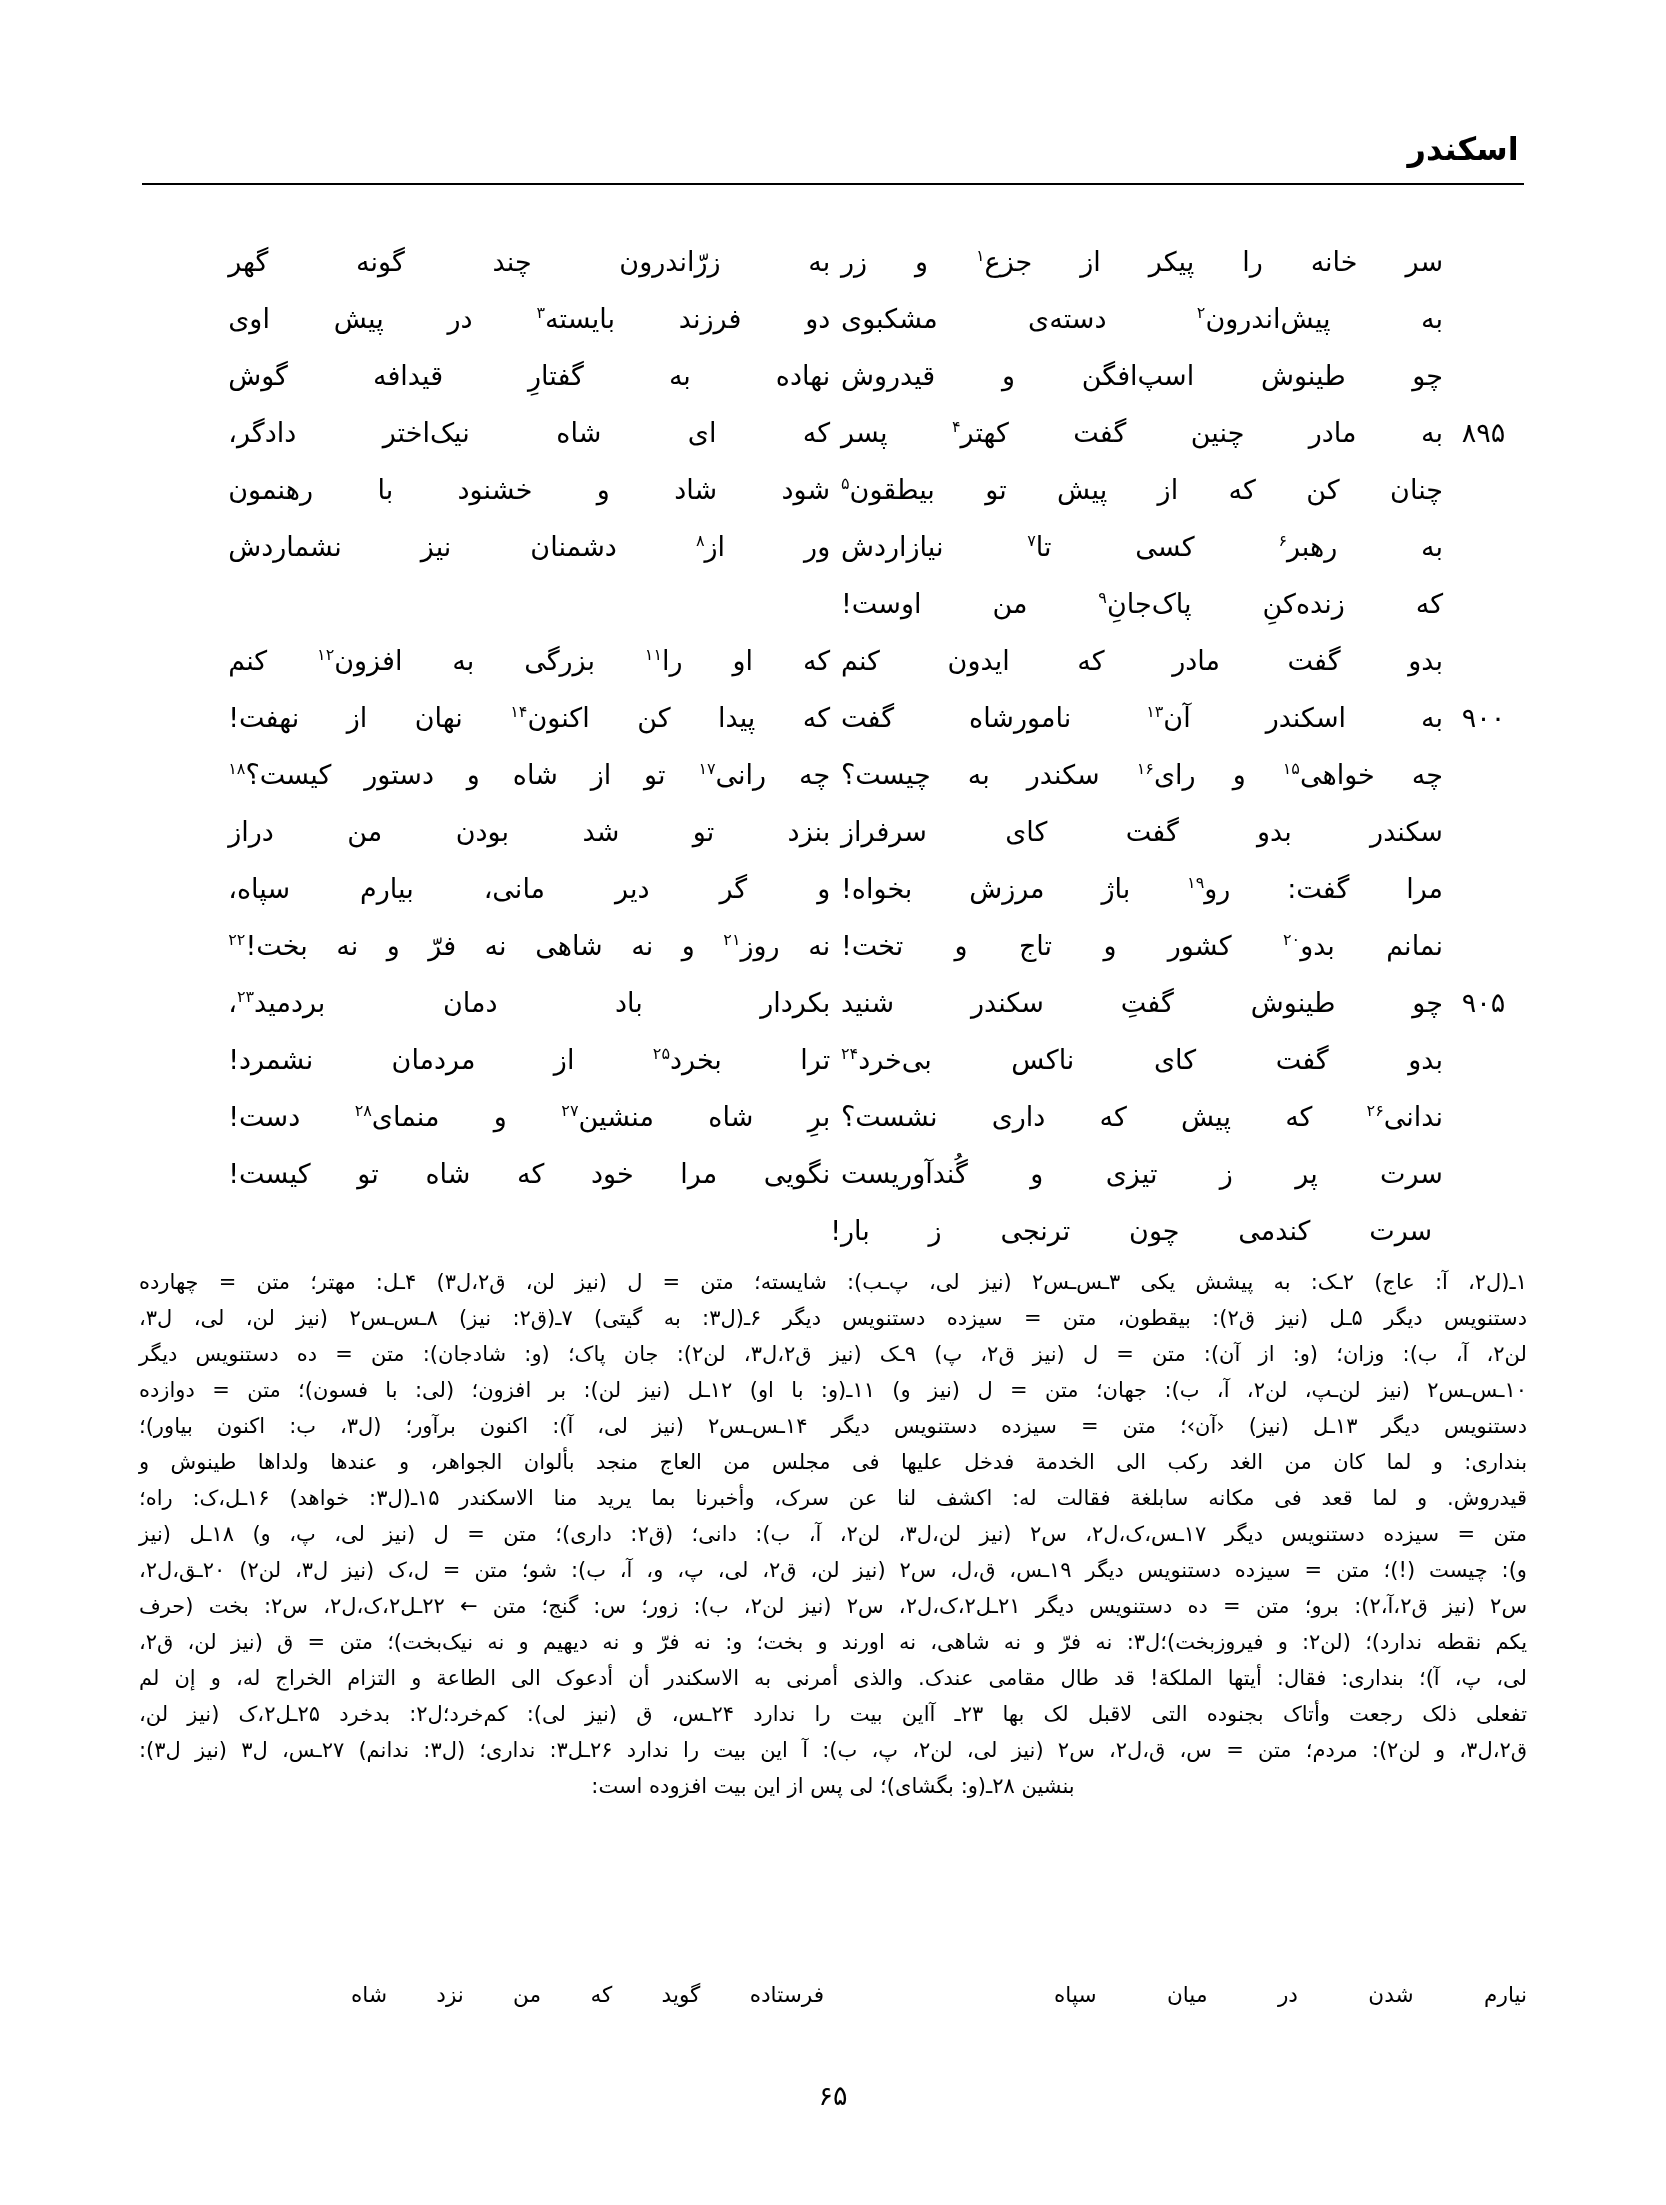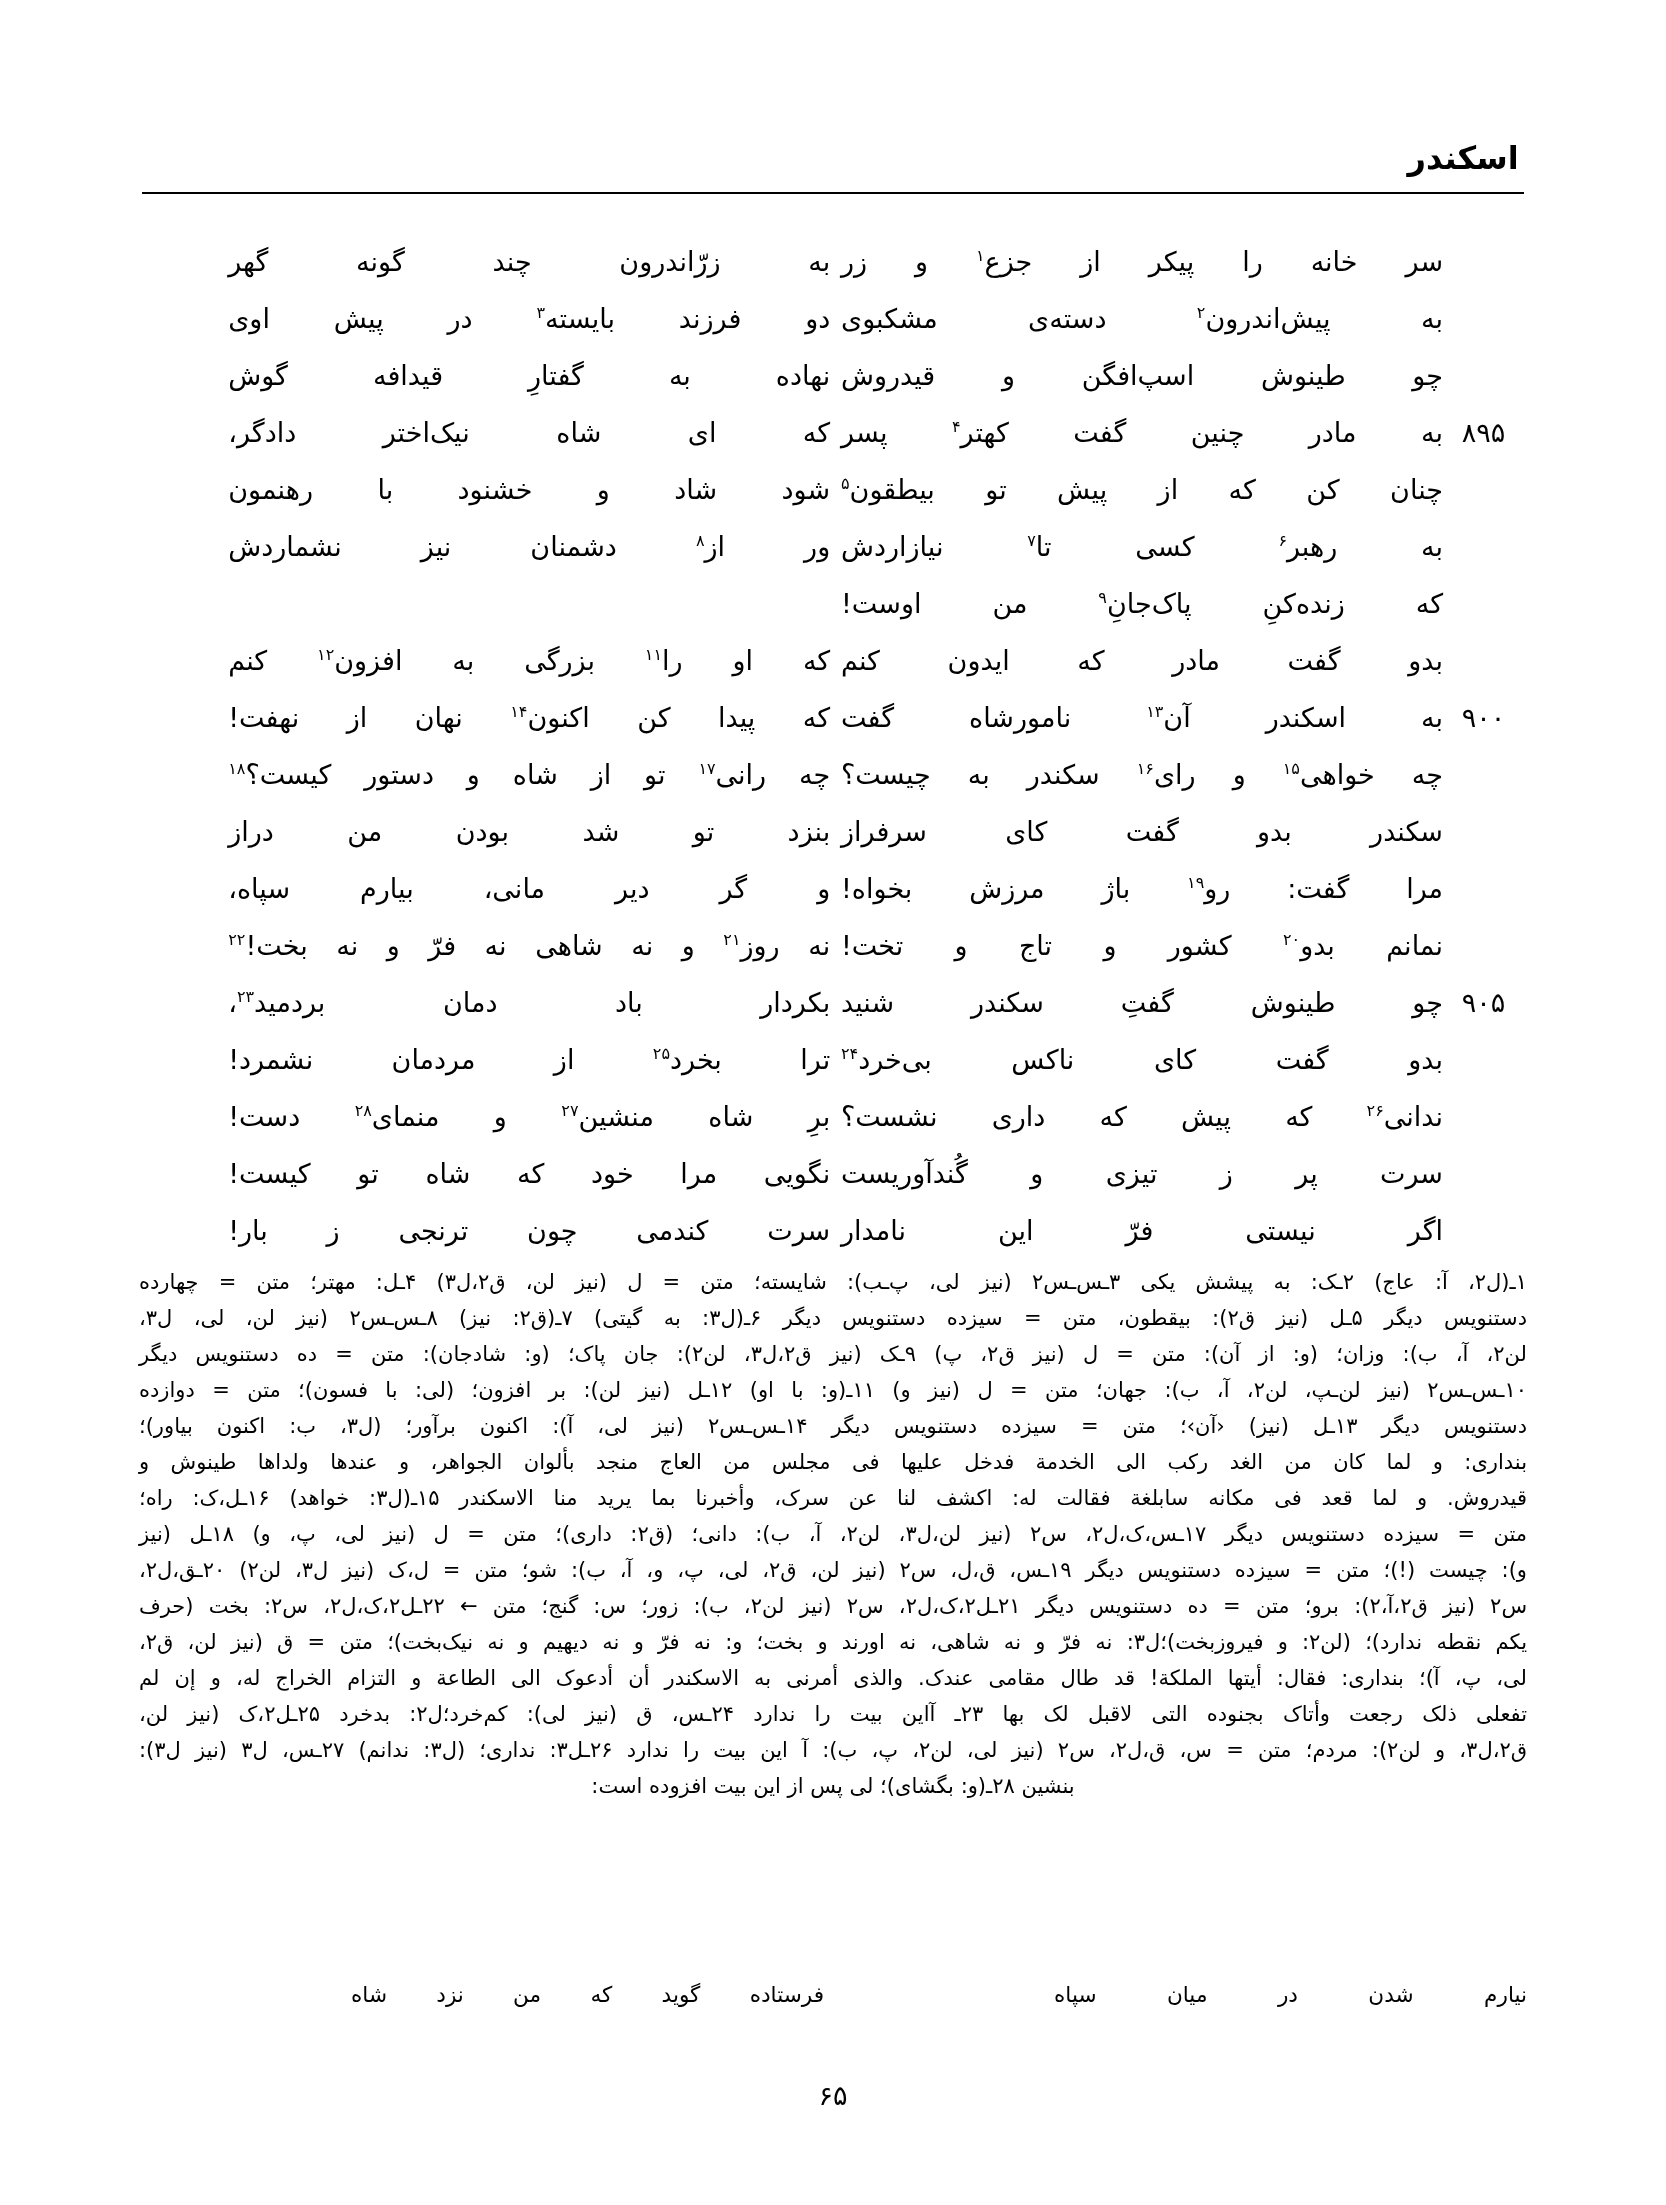--- a/index.html
+++ b/index.html
@@ -18,21 +18,21 @@
 
   .page {
     position: absolute;
     inset: 0;
     padding: 0;
   }
 
   
   .runhead-wrap {
     position: absolute;
-    top: 142px;
+    top: 133px;
     right: 142px;
     left: 142px;
     height: 61px;
   }
   .runhead {
     font-size: 32px;
     font-weight: bold;
     line-height: 1;
     text-align: right;
     letter-spacing: 0px;
@@ -231,21 +231,20 @@
         <div class="hemi right">ندانی<sup class="fn">۲۶</sup> که پیش که داری نشست؟</div>
         <div class="hemi left">برِ شاه منشین<sup class="fn">۲۷</sup> و منمای<sup class="fn">۲۸</sup> دست!</div>
       </div>
       <div class="couplet">
         <div class="bnum"></div>
         <div class="hemi right">سرت پر ز تیزی و گُندآوریست</div>
         <div class="hemi left">نگویی مرا خود که شاه تو کیست!</div>
       </div>
       <div class="couplet">
         <div class="bnum"></div>
-        <div class="hemi right">اگر نیستی فرّ این نامدار</div>
         <div class="hemi left">سرت کندمی چون ترنجی ز بار!</div>
       </div>
     </div>
 
   <div class="apparatus" id="apparatus">
       <p>۱ـ(ل۲، آ: عاج) ۲ـک: به پیشش یکی ۳ـس‌ـس۲ (نیز لی، پ‌ـب): شایسته؛ متن = ل (نیز لن، ق۲،ل۳) ۴ـل: مهتر؛ متن = چهارده</p>
       <p>دستنویس دیگر ۵ـل (نیز ق۲): بیقطون، متن = سیزده دستنویس دیگر ۶ـ(ل۳: به گیتی) ۷ـ(ق۲: نیز) ۸ـس‌ـس۲ (نیز لن، لی، ل۳،</p>
       <p>لن۲، آ، ب): وزان؛ (و: از آن): متن = ل (نیز ق۲، پ) ۹ـک (نیز ق۲،ل۳، لن۲): جان پاک؛ (و: شادجان): متن = ده دستنویس دیگر</p>
       <p>۱۰ـس‌ـس۲ (نیز لن‌ـپ، لن۲، آ، ب): جهان؛ متن = ل (نیز و) ۱۱ـ(و: با او) ۱۲ـل (نیز لن): بر افزون؛ (لی: با فسون)؛ متن = دوازده</p>
       <p>دستنویس دیگر ۱۳ـل (نیز) ‹آن›؛ متن = سیزده دستنویس دیگر ۱۴ـس‌ـس۲ (نیز لی، آ): اکنون برآور؛ (ل۳، ب: اکنون بیاور)؛</p>

